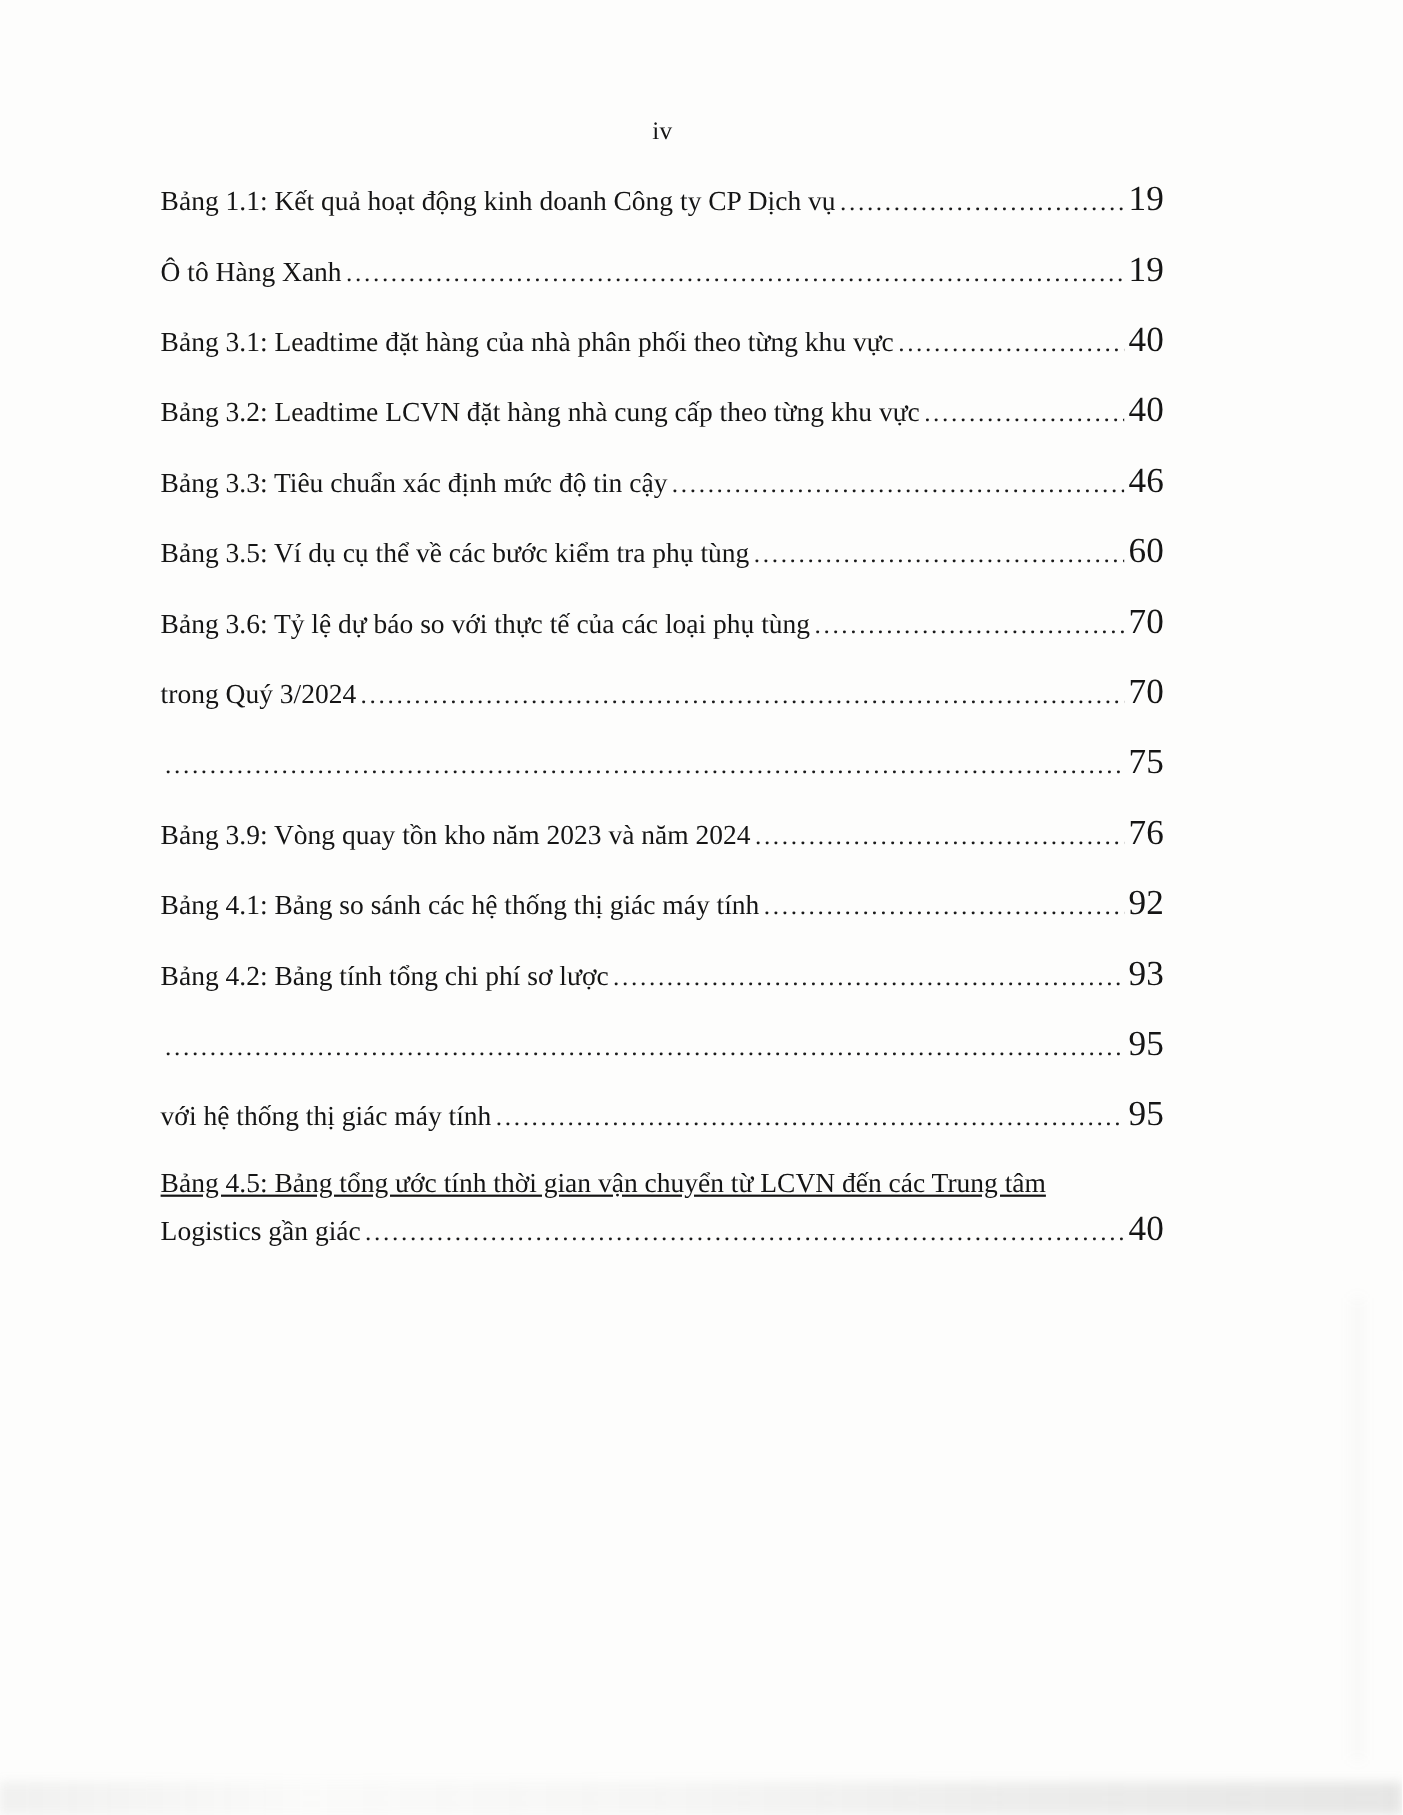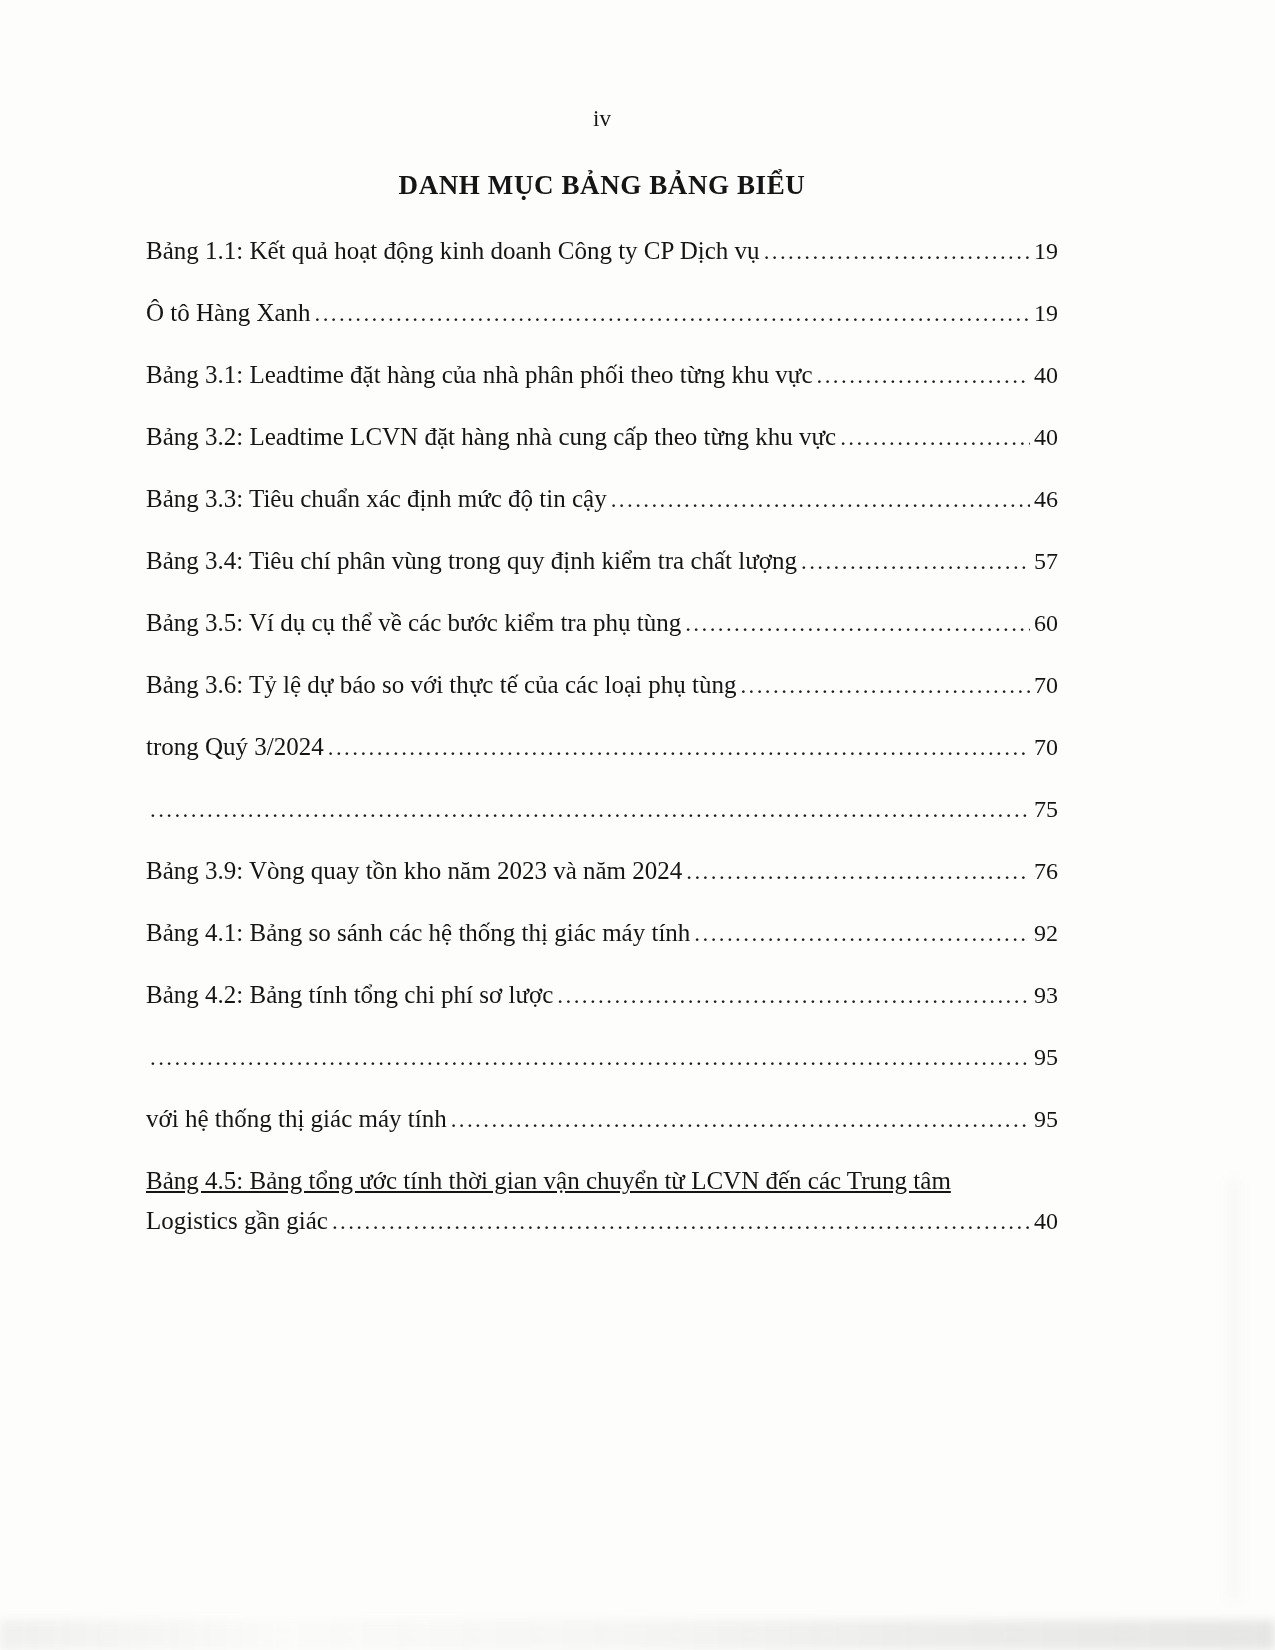--- a/index.html
+++ b/index.html
@@ -58,21 +58,21 @@
   }
   .row .dots::after {
     content: "..........................................................................................................................................................................................................";
     font-size: 23px;
     letter-spacing: 2.4px;
     color: #1a1a1a;
   }
   .row .pg {
     flex: 0 0 auto;
     margin-left: 1px;
-    font-size: 24px;
+    font-size: 32px;
   }
   .row.tight-bottom {
     margin-bottom: 5px;
     text-decoration: underline;
   }
   .scan-smudge {
     position: absolute;
     bottom: 0;
     left: 0;
     right: 0;
@@ -96,21 +96,20 @@
   }
 </style>
 </head>
 <body>
 
 <div class="page">
   <div class="content">
 
     <div class="folio">iv</div>
 
-    <div class="doc-title">DANH MỤC BẢNG BẢNG BIỂU</div>
 
     <div class="toc">
 
       <div class="row">
         <span class="lbl">Bảng 1.1: Kết quả hoạt động kinh doanh Công ty CP Dịch vụ</span>
         <span class="dots"></span>
         <span class="pg">19</span>
       </div>
 
       <div class="row">
@@ -130,25 +129,20 @@
         <span class="dots"></span>
         <span class="pg">40</span>
       </div>
 
       <div class="row">
         <span class="lbl">Bảng 3.3: Tiêu chuẩn xác định mức độ tin cậy</span>
         <span class="dots"></span>
         <span class="pg">46</span>
       </div>
 
-      <div class="row">
-        <span class="lbl">Bảng 3.4: Tiêu chí phân vùng trong quy định kiểm tra chất lượng</span>
-        <span class="dots"></span>
-        <span class="pg">57</span>
-      </div>
 
       <div class="row">
         <span class="lbl">Bảng 3.5: Ví dụ cụ thể về các bước kiểm tra phụ tùng</span>
         <span class="dots"></span>
         <span class="pg">60</span>
       </div>
 
       <div class="row">
         <span class="lbl">Bảng 3.6: Tỷ lệ dự báo so với thực tế của các loại phụ tùng</span>
         <span class="dots"></span>

